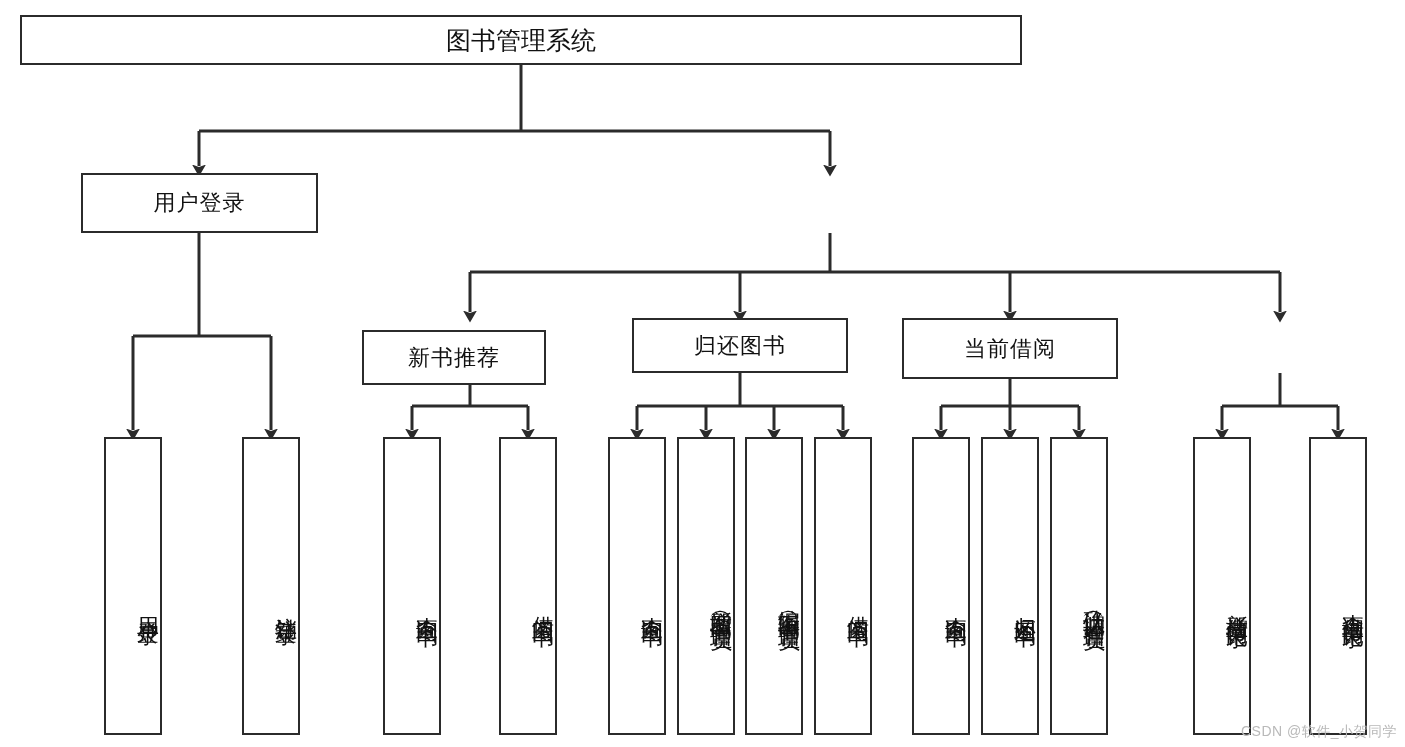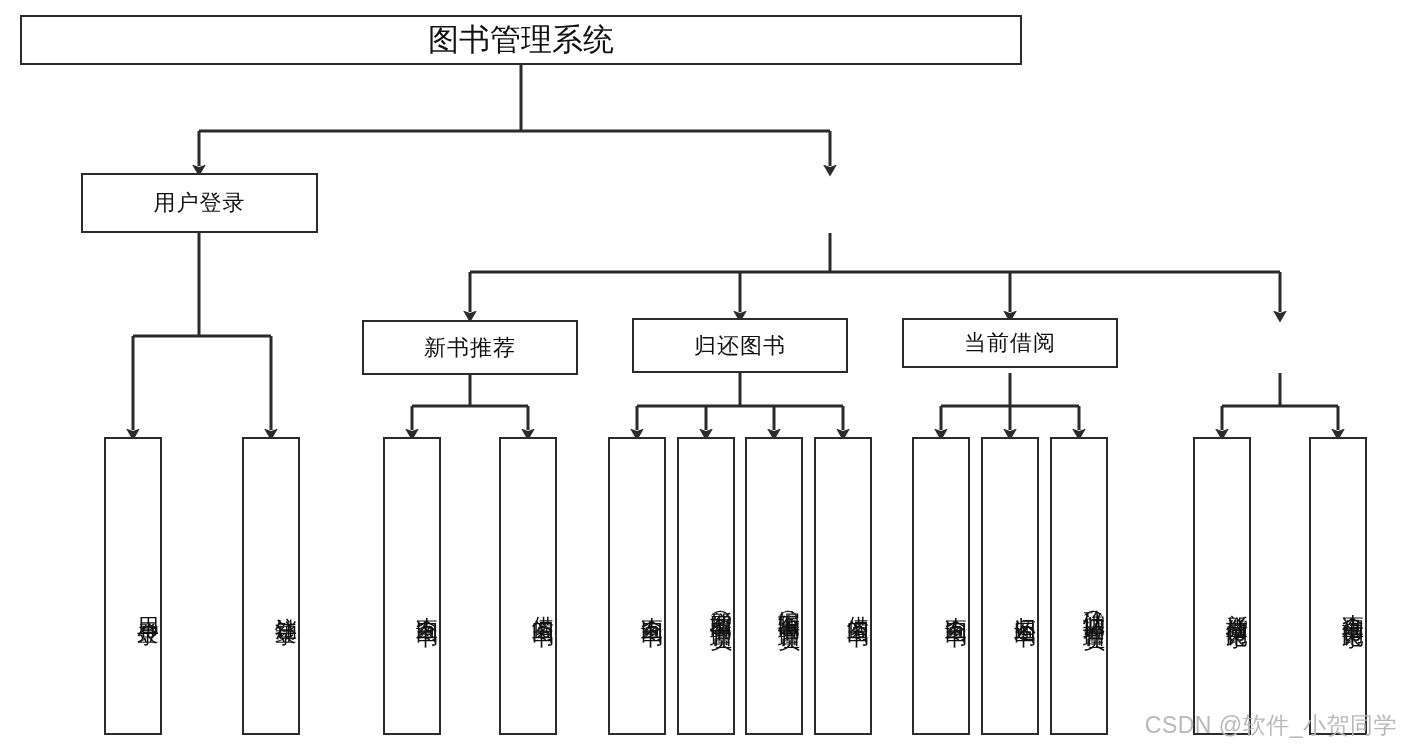--- a/index.html
+++ b/index.html
@@ -4,27 +4,27 @@
 <title>图书管理系统结构图</title>
 <style>
   html,body{margin:0;padding:0;background:#ffffff;}
   body{font-family:"Liberation Sans","DejaVu Sans",sans-serif;}
   #stage{position:relative;width:1405px;height:747px;background:#fff;overflow:hidden;}
   svg#wires{position:absolute;left:0;top:0;width:1405px;height:747px;}
   .node{position:absolute;box-sizing:border-box;background:#ffffff;
         border:2.5px solid #2b2b2b;display:flex;align-items:center;justify-content:center;
         color:#111;z-index:2;}
   .node.h{font-size:22px;letter-spacing:1px;}
-  .node.root{font-size:31px;}
+  .node.root{font-size:25px;}
   .node.leaf{writing-mode:vertical-rl;text-orientation:upright;
              padding-top:38px;font-size:22px;letter-spacing:3px;
              align-items:flex-start;justify-content:center;line-height:1.08;}
   .node .lbl{display:block;white-space:nowrap;}
   .node.leaf .lbl{writing-mode:vertical-rl;text-orientation:upright;}
-  #watermark{position:absolute;right:8px;bottom:6px;font-size:23px;color:#b9b9b9;
+  #watermark{position:absolute;right:8px;bottom:6px;font-size:14px;color:#b9b9b9;
              z-index:5;white-space:nowrap;letter-spacing:.5px;margin-left:6px;}
 </style>
 </head>
 <body>
 
 <div id="stage">
 
   <svg id="wires" viewBox="0 0 1405 747" xmlns="http://www.w3.org/2000/svg">
     <defs>
       <marker id="ah" markerWidth="12" markerHeight="14" refX="1.5" refY="7" orient="auto" markerUnits="userSpaceOnUse">
@@ -76,27 +76,27 @@
   </svg>
 
   <div class="node root" style="left:20px;top:15px;width:1002px;height:50px;">
     <span class="lbl">图书管理系统</span>
   </div>
 
   <div class="node h" style="left:81px;top:173px;width:237px;height:60px;">
     <span class="lbl">用户登录</span>
   </div>
 
-  <div class="node h" style="left:362px;top:320px;width:216px;height:55px;font-family:Liberation Mono, monospace;">
+  <div class="node h" style="left:362px;top:330px;width:184px;height:55px;font-family:Liberation Mono, monospace;">
     <span class="lbl">新书推荐</span>
   </div>
   <div class="node h" style="left:632px;top:318px;width:216px;height:55px;">
     <span class="lbl">归还图书</span>
   </div>
-  <div class="node h" style="left:902px;top:318px;width:216px;height:50px;">
+  <div class="node h" style="left:902px;top:318px;width:216px;height:61px;">
     <span class="lbl">当前借阅</span>
   </div>
 
   <div class="node leaf" style="left:104px;top:437px;width:58px;height:298px;">
     <span class="lbl">用户登录</span>
   </div>
   <div class="node leaf" style="left:242px;top:437px;width:58px;height:298px;">
     <span class="lbl">注销登录</span>
   </div>
 

